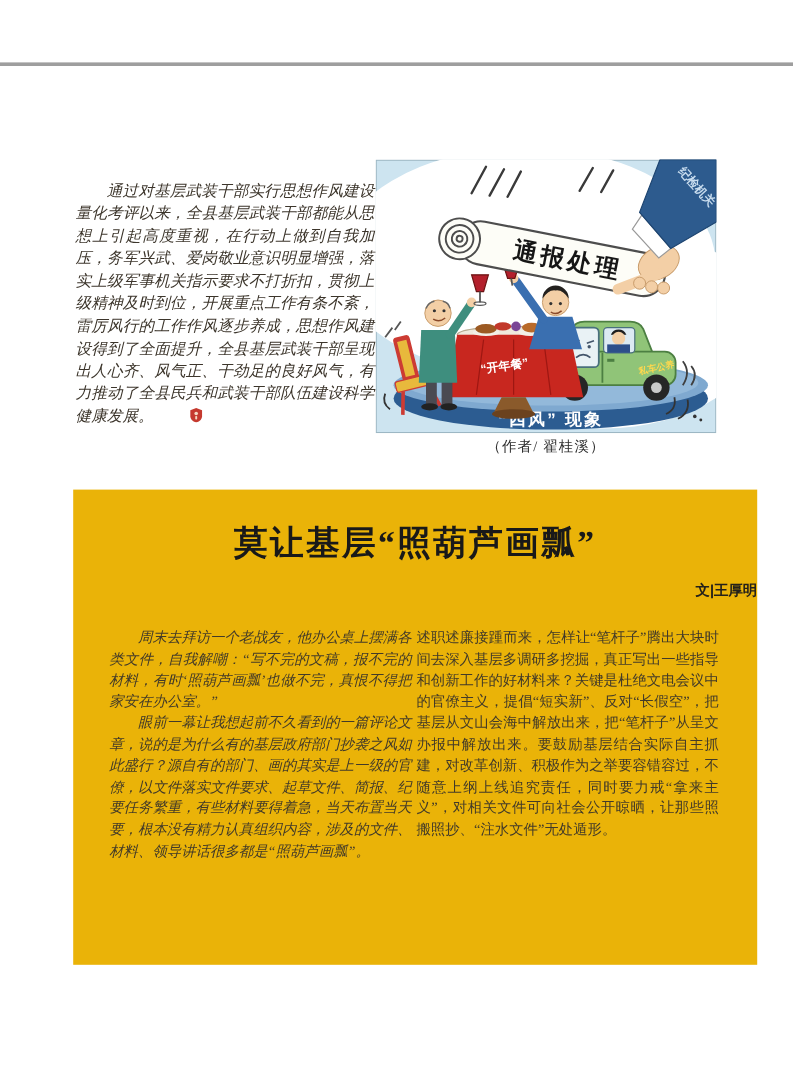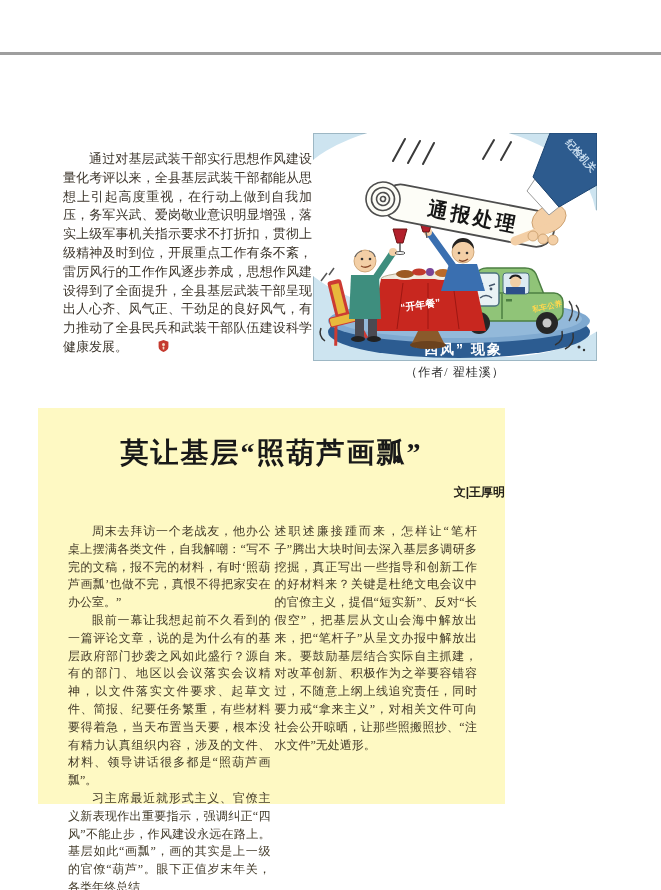--- a/index.html
+++ b/index.html
@@ -7,32 +7,32 @@
     position:relative;width:661px;height:890px;background:#ffffff;overflow:hidden;
     font-family:"Liberation Serif","DejaVu Serif",serif;
   }
   .top-rule{position:absolute;left:0;top:52px;width:661px;height:3px;background:#9e9e9e;}
   
   .intro{
     position:absolute;left:63px;top:150px;width:249px;
     font-size:13px;line-height:18.8px;color:#3c352b;text-align:justify;
   }
   .intro p{margin:0;}
-  .indent{text-indent:2em;}
+  .indent{text-indent:2em;font-style:italic;}
   .seal{display:inline-block;vertical-align:-1px;margin-left:4px;line-height:0;}
   
   .cartoon{position:absolute;left:313px;top:133px;width:284px;height:228px;}
   .caption{
     position:absolute;left:313px;top:364px;width:284px;text-align:center;
     font-size:12px;color:#2e2e2e;letter-spacing:1px;
   }
   
   .article{
-    position:absolute;left:38px;top:408px;width:467px;height:396px;
-    background:#fef9c3;
+    position:absolute;left:61px;top:408px;width:570px;height:396px;
+    background:#eab308;
   }
   .article-title{
     margin:26px 0 0 0;text-align:center;font-size:28px;font-weight:700;color:#191919;
     letter-spacing:2px;font-family:"Liberation Serif","DejaVu Serif",serif;
   }
   .article-byline{
     margin:12px 0 0 0;text-align:right;font-size:12px;font-weight:700;color:#24211a;
     font-family:Liberation Sans, sans-serif;
   }
   .cols{display:flex;gap:4px;margin:22px 28px 0 30px;}
@@ -206,22 +206,21 @@
   </div>
 
   <div class="caption">（作者/ 翟桂溪）</div>
 
   <div class="article">
     <h1 class="article-title">莫让基层“照葫芦画瓢”</h1>
     <div class="article-byline">文|王厚明</div>
     <div class="cols">
       <div class="col">
         <p class="indent">周末去拜访一个老战友，他办公桌上摆满各类文件，自我解嘲：“写不完的文稿，报不完的材料，有时‘照葫芦画瓢’也做不完，真恨不得把家安在办公室。”</p>
-        <p class="indent">眼前一幕让我想起前不久看到的一篇评论文章，说的是为什么有的基层政府部门抄袭之风如此盛行？源自有的部门、地区以会议落实会议精神，以文件落实文件要求、起草文件、简报、纪要任务繁重，有些材料要得着急，当天布置当天要，根本没有精力认真组织内容，涉及的文件、材料、领导讲话很多都是“照葫芦画瓢”。</p>
-        <p class="indent">习主席最近就形式主义、官僚主义新表现作出重要指示，强调纠正“四风”不能止步，作风建设永远在路上。基层如此“画瓢”，画的其实是上一级的官僚“葫芦”。眼下正值岁末年关，各类年终总结、</p>
+        <p class="indent">眼前一幕让我想起前不久看到的一篇评论文章，说的是为什么有的基层政府部门抄袭之风如此盛行？源自有的部门、画的其实是上一级的官僚，以文件落实文件要求、起草文件、简报、纪要任务繁重，有些材料要得着急，当天布置当天要，根本没有精力认真组织内容，涉及的文件、材料、领导讲话很多都是“照葫芦画瓢”。</p>
       </div>
       <div class="col">
         <p>述职述廉接踵而来，怎样让“笔杆子”腾出大块时间去深入基层多调研多挖掘，真正写出一些指导和创新工作的好材料来？关键是杜绝文电会议中的官僚主义，提倡“短实新”、反对“长假空”，把基层从文山会海中解放出来，把“笔杆子”从呈文办报中解放出来。要鼓励基层结合实际自主抓建，对改革创新、积极作为之举要容错容过，不随意上纲上线追究责任，同时要力戒“拿来主义”，对相关文件可向社会公开晾晒，让那些照搬照抄、“注水文件”无处遁形。</p>
       </div>
     </div>
   </div>
 
 
 </div>
 

